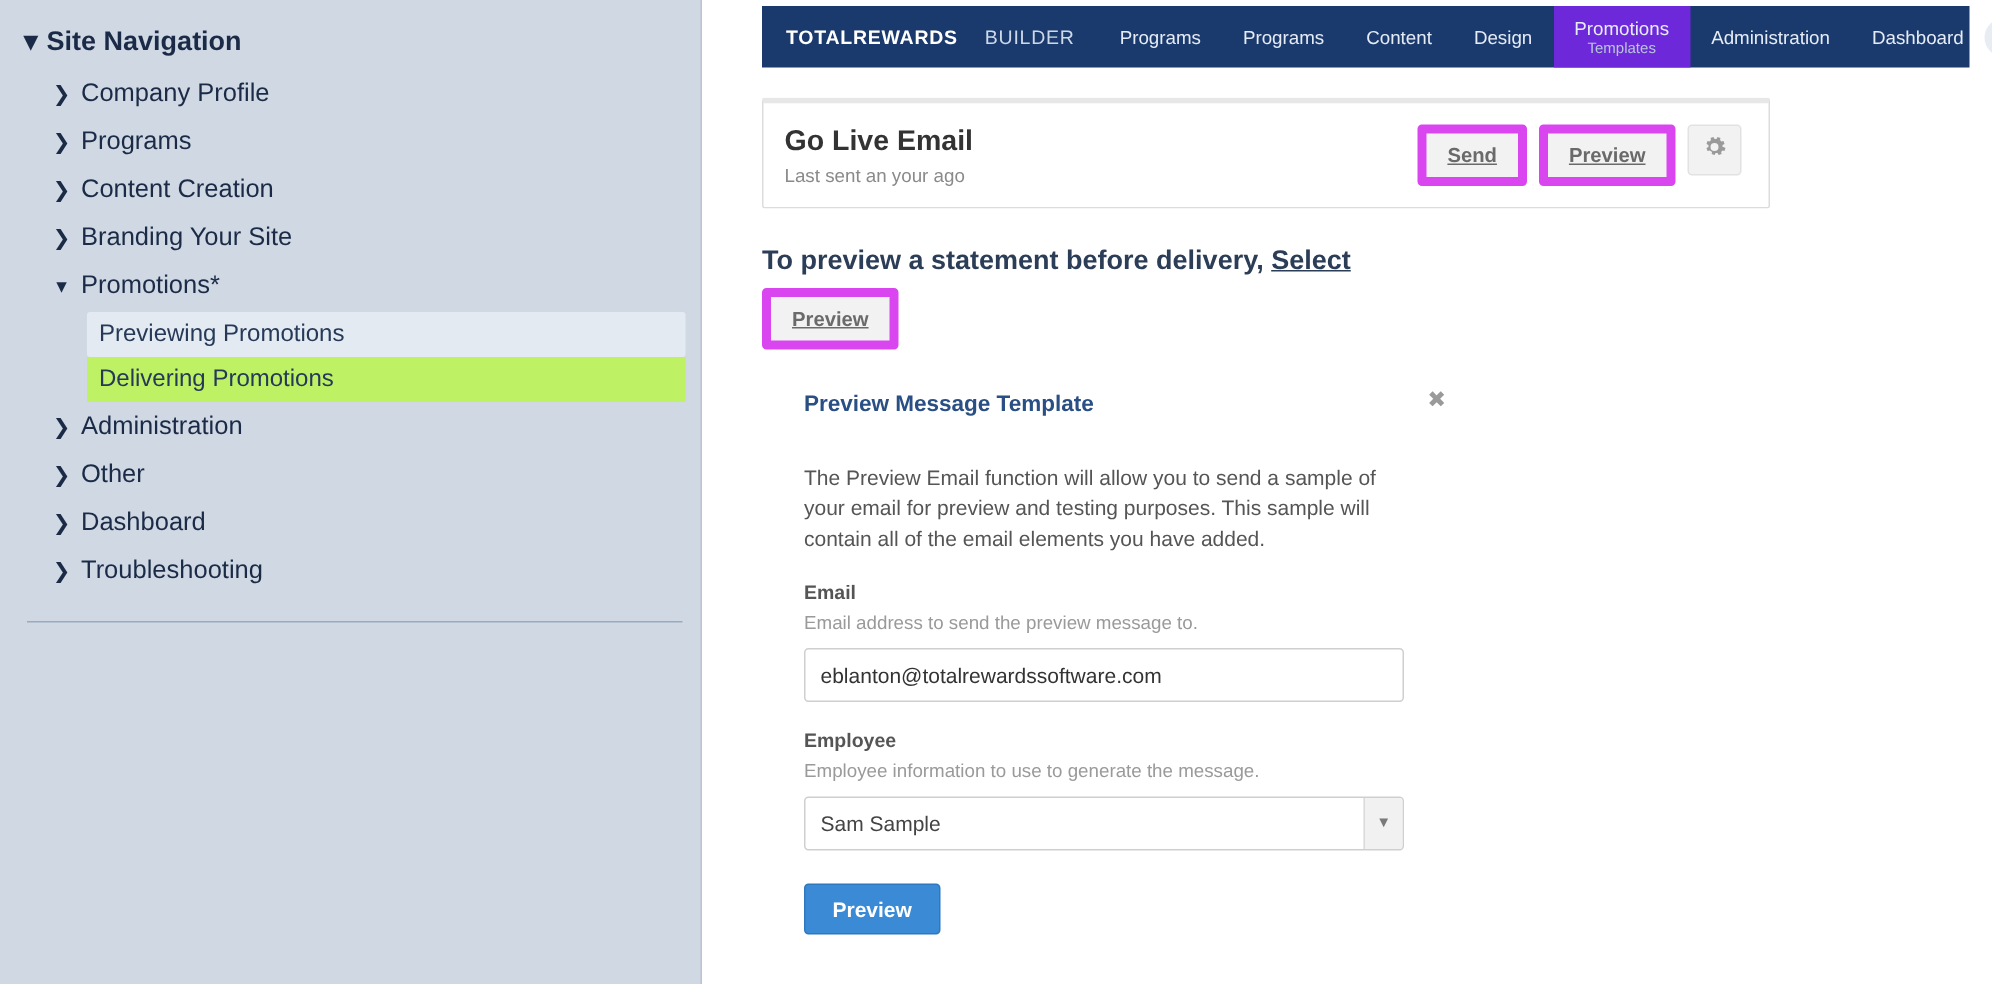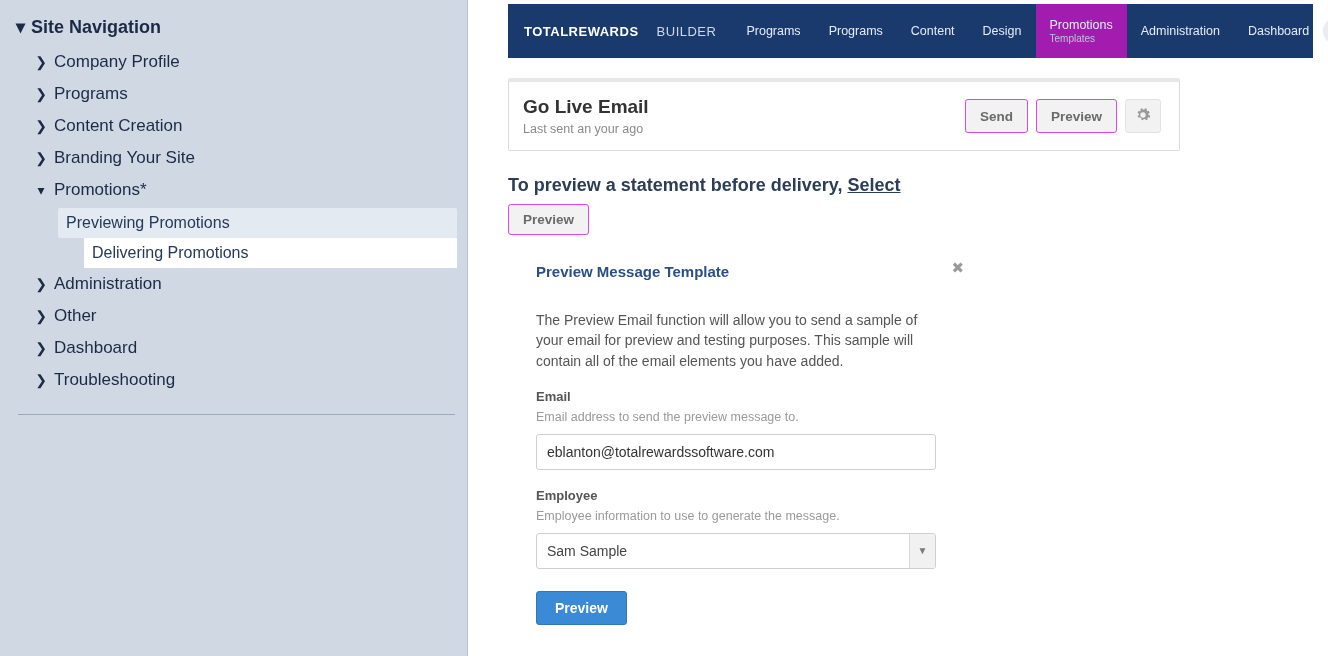--- a/index.html
+++ b/index.html
@@ -50,22 +50,21 @@
     color: #263a58;
     padding: 6px 8px;
     cursor: pointer;
     font-weight:400;
   }
   .sub-item.active {
     background: #e4eaf2;
     border-radius: 2px;
   }
   .sub-item.hover {
-    background: #ffffff;
-    margin-left: 26px;
+    background: #bef264;
   }
   .nav-divider {
     border: none;
     border-top: 1px solid #9aaabd;
     margin: 18px 2px 0 2px;
   }
 
   
   .app-wrap {
     flex:1;
@@ -75,44 +74,45 @@
     padding-top: 0;
   }
   .app-shell {
     width: 805px;
     margin-top: 4px;
   }
   .topbar {
     display:flex;
     align-items:stretch;
     background:#1a3a6e;
-    height:54px;
+    height:41px;
     color:#fff;
     font-size:13px;
     position:relative;
+    text-align:center;
   }
   .brand {
     display:flex; align-items:center;
     padding: 0 16px;
     font-weight:700;
     font-size:13px;
     letter-spacing:0.5px;
     white-space:nowrap;
   }
   .brand .thin { font-weight:400; color:#cfd8e8; margin-left:2px;padding-left:16px;}
   .top-tabs { display:flex; align-items:stretch;}
   .top-tab {
     display:flex; flex-direction:column; justify-content:center;
     padding:0 14px;
     cursor:pointer;
     font-size:12.5px;
     color:#e6ecf5;
     position:relative;
   }
-  .top-tab.active { background:#a21caf;}
+  .top-tab.active { background:#6d28d9;}
   .top-tab .sub { font-size:10px; color:#b8c6dc; line-height:1; margin-top:2px;}
   .top-right {
     margin-left:auto;
     display:flex; align-items:center;
     padding-right:12px; gap:6px;
     cursor:pointer;
   }
   .avatar {
     width:26px; height:26px; border-radius:50%;
     background:#e8edf4;
@@ -131,27 +131,28 @@
     border-radius:2px;
     padding:14px 18px 14px 14px;
     display:flex;
     align-items:center;
   }
   .card-title { font-size:19px; font-weight:700; color:#333;text-align:center; }
   .card-sub { font-size:12.5px; color:#8a8a8a; margin-top:4px;}
   .card-actions { margin-left:auto; display:flex; gap:8px;}
   .btn {
     background:#f2f2f2;
-    border:1px solid #d946ef;
+    border:6px solid #d946ef;
     color:#6a6a6a;
     font-weight:600;
     font-size:13.5px;
     padding:7px 14px;
     border-radius:3px;
     cursor:pointer;
+    text-decoration:underline;
   }
   .btn-icon {
     background:#f2f2f2;
     border:1px solid #e2e2e2;
     width:36px; height:34px;
     display:flex; align-items:center; justify-content:center;
     color:#9a9a9a; font-size:15px;
     border-radius:3px; cursor:pointer;
   }
 

